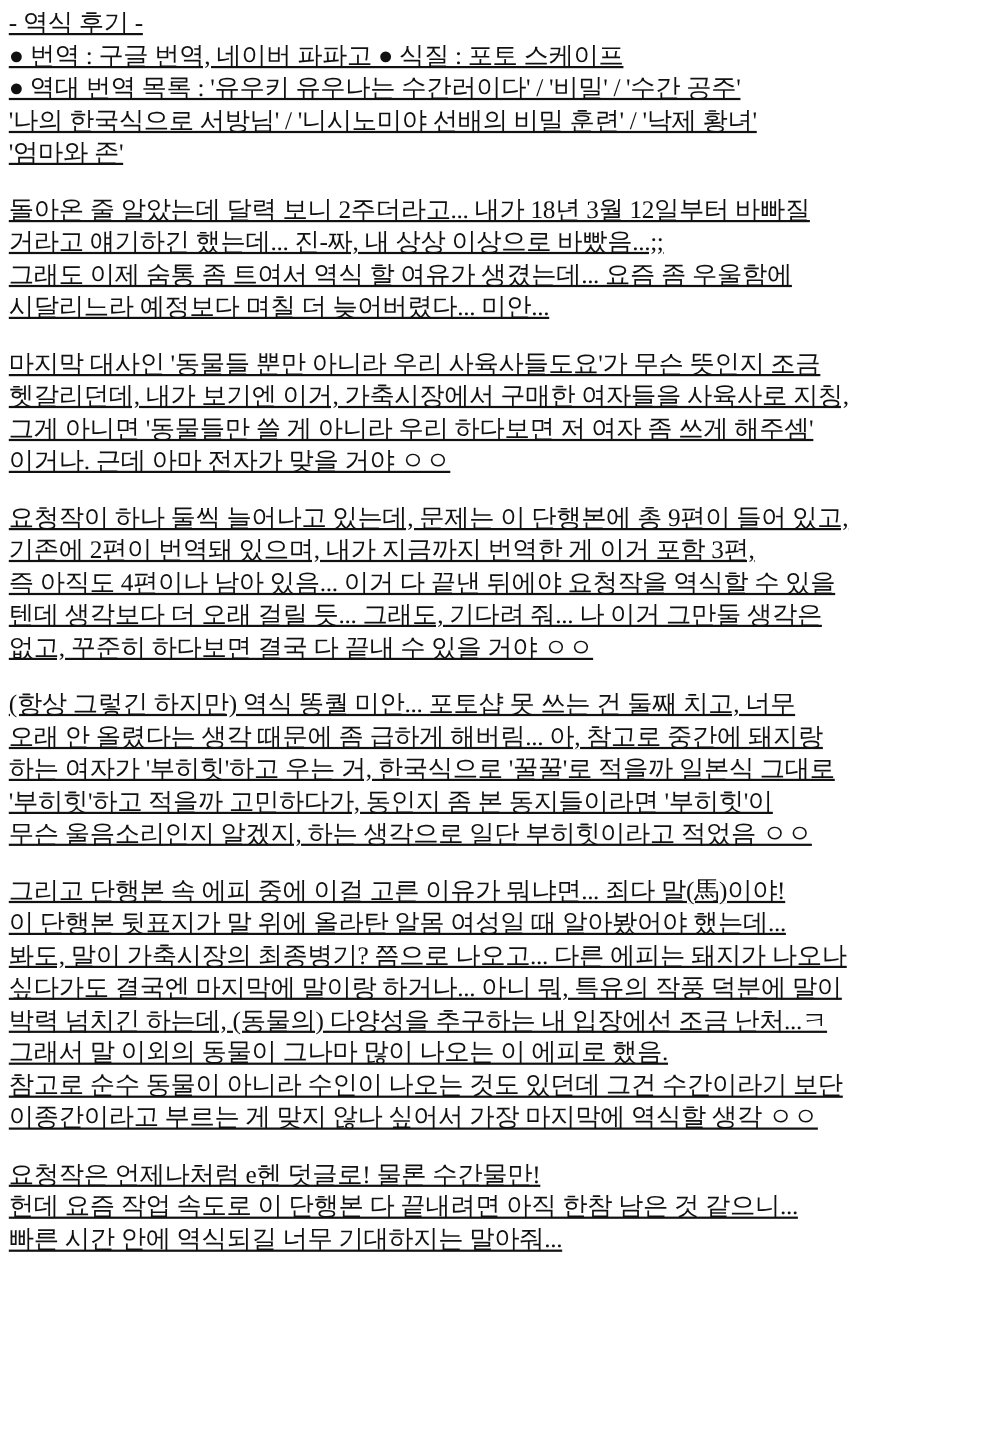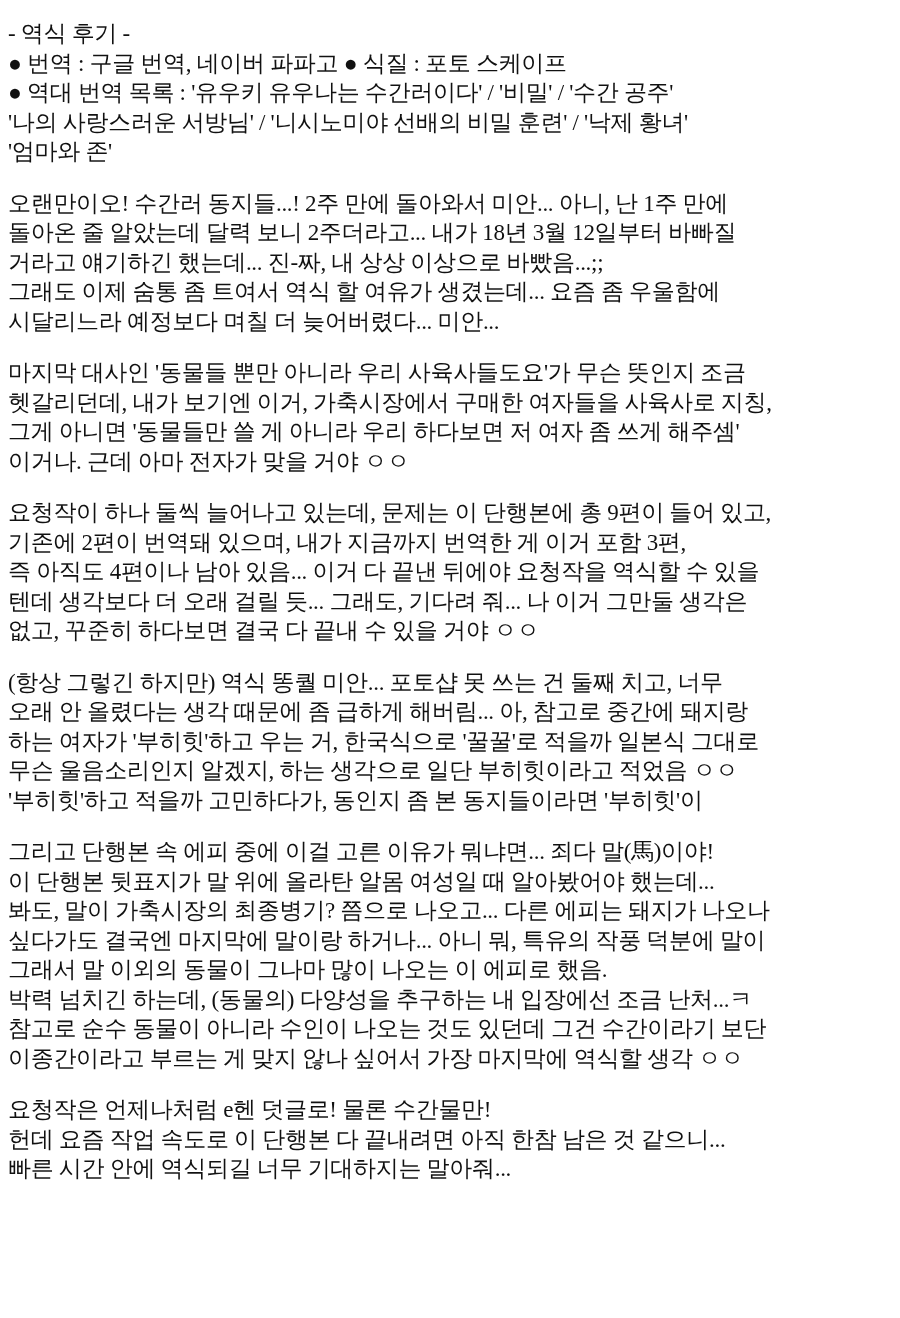--- a/index.html
+++ b/index.html
@@ -15,41 +15,41 @@
     width: 900px;
     height: 1318px;
     padding: 6px 2px 0 8px;
     color: #111111;
     font-family: "Liberation Serif", "DejaVu Serif", serif;
     font-size: 23px;
     line-height: 29.5px;
     letter-spacing: -0.3px;
   }
   .block {
-    margin: 13px 0 22px 0;
+    margin: 0 0 22px 0;
+    text-decoration: underline;
   }
   .ln {
     white-space: nowrap;
   }
 </style>
 </head>
 <body>
 
 <div class="doc">
 
   <div class="block">
     <div class="ln">- 역식 후기 -</div>
     <div class="ln">● 번역 : 구글 번역, 네이버 파파고 ● 식질 : 포토 스케이프</div>
     <div class="ln">● 역대 번역 목록 : '유우키 유우나는 수간러이다' / '비밀' / '수간 공주'</div>
-    <div class="ln">'나의 사랑스러운 서방님' / '니시노미야 선배의 비밀 훈련' / '낙제 황녀'</div>
+    <div class="ln">'나의 한국식으로 서방님' / '니시노미야 선배의 비밀 훈련' / '낙제 황녀'</div>
     <div class="ln">'엄마와 존'</div>
   </div>
 
   <div class="block">
-    <div class="ln">오랜만이오! 수간러 동지들...! 2주 만에 돌아와서 미안... 아니, 난 1주 만에</div>
     <div class="ln">돌아온 줄 알았는데 달력 보니 2주더라고... 내가 18년 3월 12일부터 바빠질</div>
     <div class="ln">거라고 얘기하긴 했는데... 진-짜, 내 상상 이상으로 바빴음...;;</div>
     <div class="ln">그래도 이제 숨통 좀 트여서 역식 할 여유가 생겼는데... 요즘 좀 우울함에</div>
     <div class="ln">시달리느라 예정보다 며칠 더 늦어버렸다... 미안...</div>
   </div>
 
   <div class="block">
     <div class="ln">마지막 대사인 '동물들 뿐만 아니라 우리 사육사들도요'가 무슨 뜻인지 조금</div>
     <div class="ln">헷갈리던데, 내가 보기엔 이거, 가축시장에서 구매한 여자들을 사육사로 지칭,</div>
     <div class="ln">그게 아니면 '동물들만 쓸 게 아니라 우리 하다보면 저 여자 좀 쓰게 해주셈'</div>
@@ -61,31 +61,31 @@
     <div class="ln">기존에 2편이 번역돼 있으며, 내가 지금까지 번역한 게 이거 포함 3편,</div>
     <div class="ln">즉 아직도 4편이나 남아 있음... 이거 다 끝낸 뒤에야 요청작을 역식할 수 있을</div>
     <div class="ln">텐데 생각보다 더 오래 걸릴 듯... 그래도, 기다려 줘... 나 이거 그만둘 생각은</div>
     <div class="ln">없고, 꾸준히 하다보면 결국 다 끝내 수 있을 거야 ㅇㅇ</div>
   </div>
 
   <div class="block">
     <div class="ln">(항상 그렇긴 하지만) 역식 똥퀄 미안... 포토샵 못 쓰는 건 둘째 치고, 너무</div>
     <div class="ln">오래 안 올렸다는 생각 때문에 좀 급하게 해버림... 아, 참고로 중간에 돼지랑</div>
     <div class="ln">하는 여자가 '부히힛'하고 우는 거, 한국식으로 '꿀꿀'로 적을까 일본식 그대로</div>
+    <div class="ln">'부히힛'하고 적을까 고민하다가, 동인지 좀 본 동지들이라면 '부히힛'이</div>
     <div class="ln">무슨 울음소리인지 알겠지, 하는 생각으로 일단 부히힛이라고 적었음 ㅇㅇ</div>
-    <div class="ln">'부히힛'하고 적을까 고민하다가, 동인지 좀 본 동지들이라면 '부히힛'이</div>
   </div>
 
   <div class="block">
     <div class="ln">그리고 단행본 속 에피 중에 이걸 고른 이유가 뭐냐면... 죄다 말(馬)이야!</div>
     <div class="ln">이 단행본 뒷표지가 말 위에 올라탄 알몸 여성일 때 알아봤어야 했는데...</div>
     <div class="ln">봐도, 말이 가축시장의 최종병기? 쯤으로 나오고... 다른 에피는 돼지가 나오나</div>
     <div class="ln">싶다가도 결국엔 마지막에 말이랑 하거나... 아니 뭐, 특유의 작풍 덕분에 말이</div>
+    <div class="ln">박력 넘치긴 하는데, (동물의) 다양성을 추구하는 내 입장에선 조금 난처...ㅋ</div>
     <div class="ln">그래서 말 이외의 동물이 그나마 많이 나오는 이 에피로 했음.</div>
-    <div class="ln">박력 넘치긴 하는데, (동물의) 다양성을 추구하는 내 입장에선 조금 난처...ㅋ</div>
     <div class="ln">참고로 순수 동물이 아니라 수인이 나오는 것도 있던데 그건 수간이라기 보단</div>
     <div class="ln">이종간이라고 부르는 게 맞지 않나 싶어서 가장 마지막에 역식할 생각 ㅇㅇ</div>
   </div>
 
   <div class="block">
     <div class="ln">요청작은 언제나처럼 e헨 덧글로! 물론 수간물만!</div>
     <div class="ln">헌데 요즘 작업 속도로 이 단행본 다 끝내려면 아직 한참 남은 것 같으니...</div>
     <div class="ln">빠른 시간 안에 역식되길 너무 기대하지는 말아줘...</div>
   </div>
 

